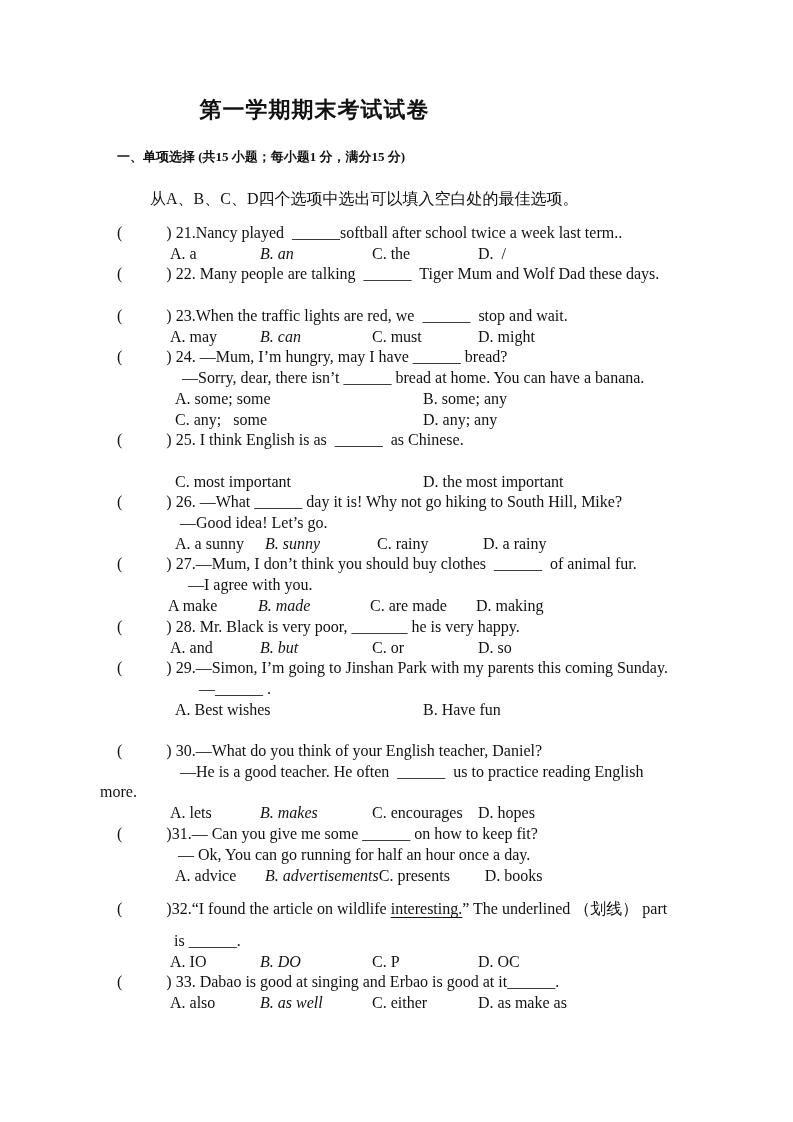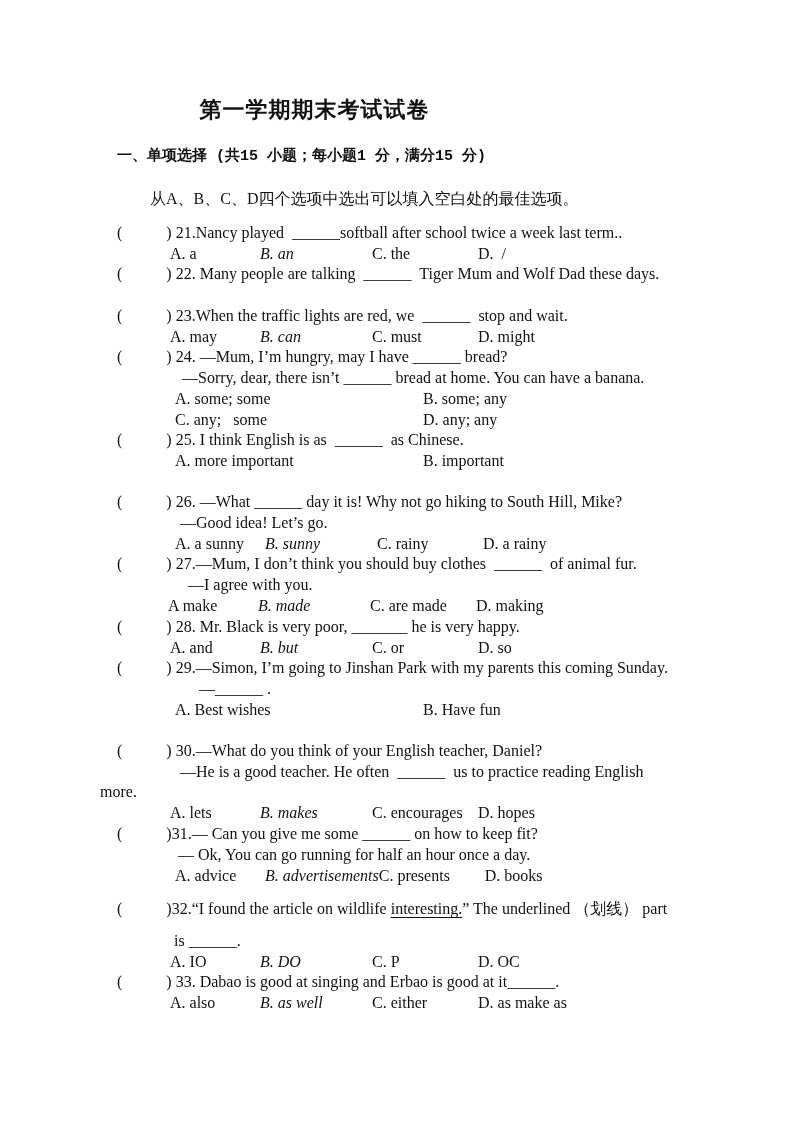--- a/index.html
+++ b/index.html
@@ -9,22 +9,22 @@
     margin:0 auto;
     background:#ffffff;
     font-family:"Liberation Serif","DejaVu Serif",serif;
     font-size:16px;color:#111;
     overflow:hidden;
   }
   .ln{position:absolute;left:117px;white-space:pre;line-height:20px;}
   .title{left:0;width:629px;text-align:center;
     font-family:"DejaVu Sans","Liberation Sans",sans-serif;
     font-weight:bold;font-size:22px;letter-spacing:1px;}
-  .heading{font-family:Liberation Mono, monospace;
-    font-weight:bold;font-size:15px;}
+  .heading{font-family:Liberation Serif, serif;
+    font-weight:bold;font-size:13px;}
   .instr{left:150px;}
   .gap{display:inline-block;width:44px;}
   .o{display:inline-block;}
   .o1{min-width:90px;}
   .o2{min-width:112px;font-style:italic;}
   .o3{min-width:106px;}
   .t1{min-width:248px;display:inline-block;}
   .u{text-decoration:underline;text-underline-offset:3px;}
 </style>
 </head>
@@ -43,21 +43,21 @@
 
   <div class="ln" style="top:306px"><span>(</span><span class="gap"></span><span>)</span><span> 23.When the traffic lights are red, we  ______  stop and wait.</span></div>
   <div class="ln" style="top:327px;left:170px"><span class="o o1">A. may</span><span class="o o2">B. can</span><span class="o o3">C. must</span><span class="o">D. might</span></div>
 
   <div class="ln" style="top:347px"><span>(</span><span class="gap"></span><span>)</span><span> 24. —Mum, I’m hungry, may I have ______ bread?</span></div>
   <div class="ln" style="top:368px;left:182px">—Sorry, dear, there isn’t ______ bread at home. You can have a banana.</div>
   <div class="ln" style="top:389px;left:175px"><span class="t1">A. some; some</span><span class="o">B. some; any</span></div>
   <div class="ln" style="top:410px;left:175px"><span class="t1">C. any;   some</span><span class="o">D. any; any</span></div>
 
   <div class="ln" style="top:430px"><span>(</span><span class="gap"></span><span>)</span><span> 25. I think English is as  ______  as Chinese.</span></div>
-  <div class="ln" style="top:451px;left:175px"><span class="t1">A. more important</span><span class="o">B. important</span></div>
+  <div class="ln" style="top:472px;left:175px"><span class="t1">C. most important</span><span class="o">D. the most important</span></div>
 
   <div class="ln" style="top:492px"><span>(</span><span class="gap"></span><span>)</span><span> 26. —What ______ day it is! Why not go hiking to South Hill, Mike?</span></div>
   <div class="ln" style="top:513px;left:180px">—Good idea! Let’s go.</div>
   <div class="ln" style="top:534px;left:175px"><span class="o o1">A. a sunny</span><span class="o o2">B. sunny</span><span class="o o3">C. rainy</span><span class="o">D. a rainy</span></div>
 
   <div class="ln" style="top:554px"><span>(</span><span class="gap"></span><span>)</span><span> 27.—Mum, I don’t think you should buy clothes  ______  of animal fur.</span></div>
   <div class="ln" style="top:575px;left:188px">—I agree with you.</div>
   <div class="ln" style="top:596px;left:168px"><span class="o o1">A make</span><span class="o o2">B. made</span><span class="o o3">C. are made</span><span class="o">D. making</span></div>
 
   <div class="ln" style="top:617px"><span>(</span><span class="gap"></span><span>)</span><span> 28. Mr. Black is very poor, _______ he is very happy.</span></div>

